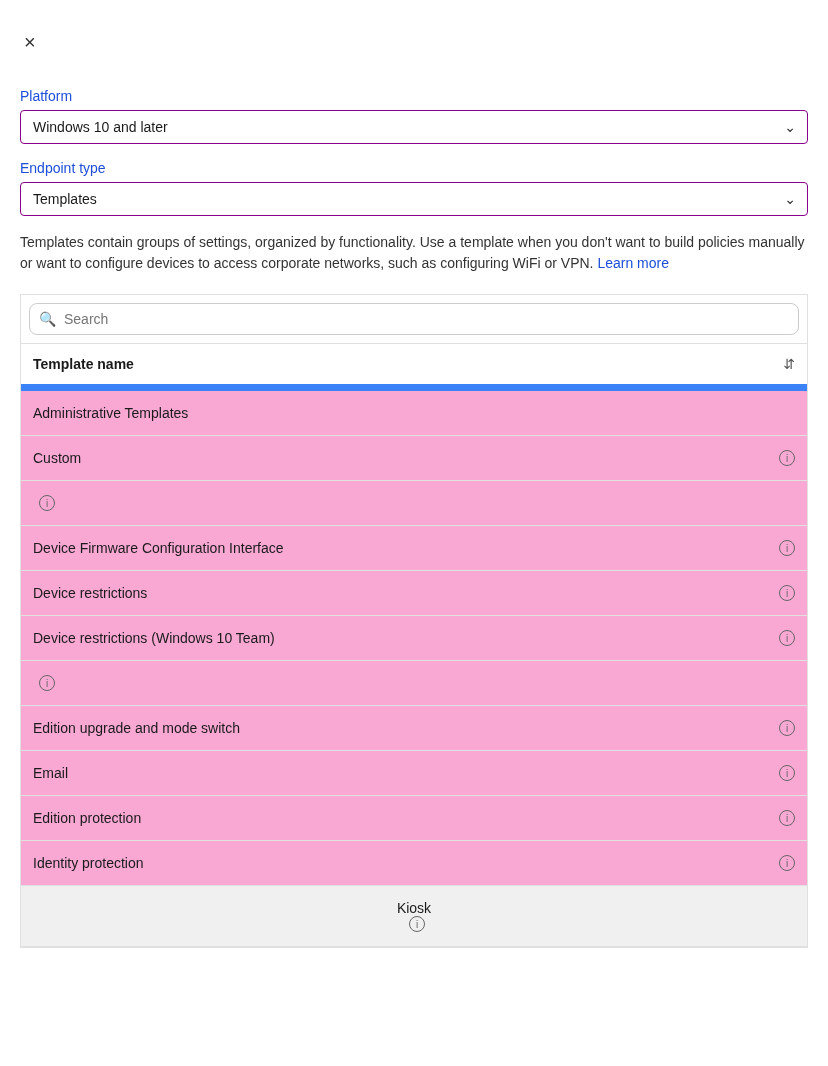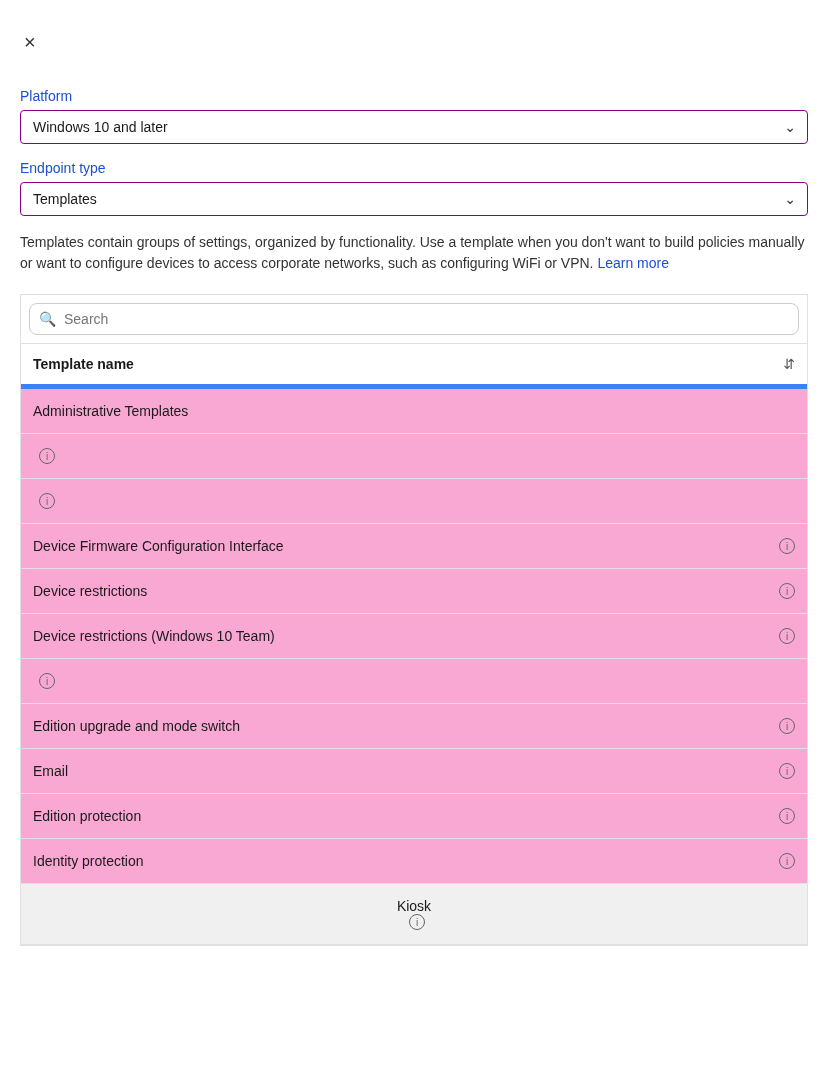--- a/index.html
+++ b/index.html
@@ -118,21 +118,21 @@
       border: 1px solid #e0e0e0;
       border-top: none;
     }
 
     .table-header {
       display: flex;
       justify-content: space-between;
       align-items: center;
       padding: 12px 12px 12px 12px;
       border-top: 1px solid #e0e0e0;
-      border-bottom: 5px solid #3b82f6;
+      border-bottom: 7px solid #3b82f6;
       background: #fff;
     }
 
     .table-header-label {
       font-size: 14px;
       font-weight: 700;
       color: #1a1a1a;
     }
 
     .sort-icon {
@@ -240,20 +240,21 @@
     <div class="table-header">
       <span class="table-header-label">Template name</span>
       <span class="sort-icon">⇵</span>
     </div>
 
     <div class="table-row">
       <span class="row-text">Administrative Templates</span>
     </div>
 
     <div class="table-row">
+      <span class="row-text">Custom</span>
       <span class="info-icon">i</span>
     </div>
 
     <div class="table-row">
       <span class="info-icon">i</span>
     </div>
 
     <div class="table-row">
       <span class="row-text">Device Firmware Configuration Interface</span>
       <span class="info-icon">i</span>

